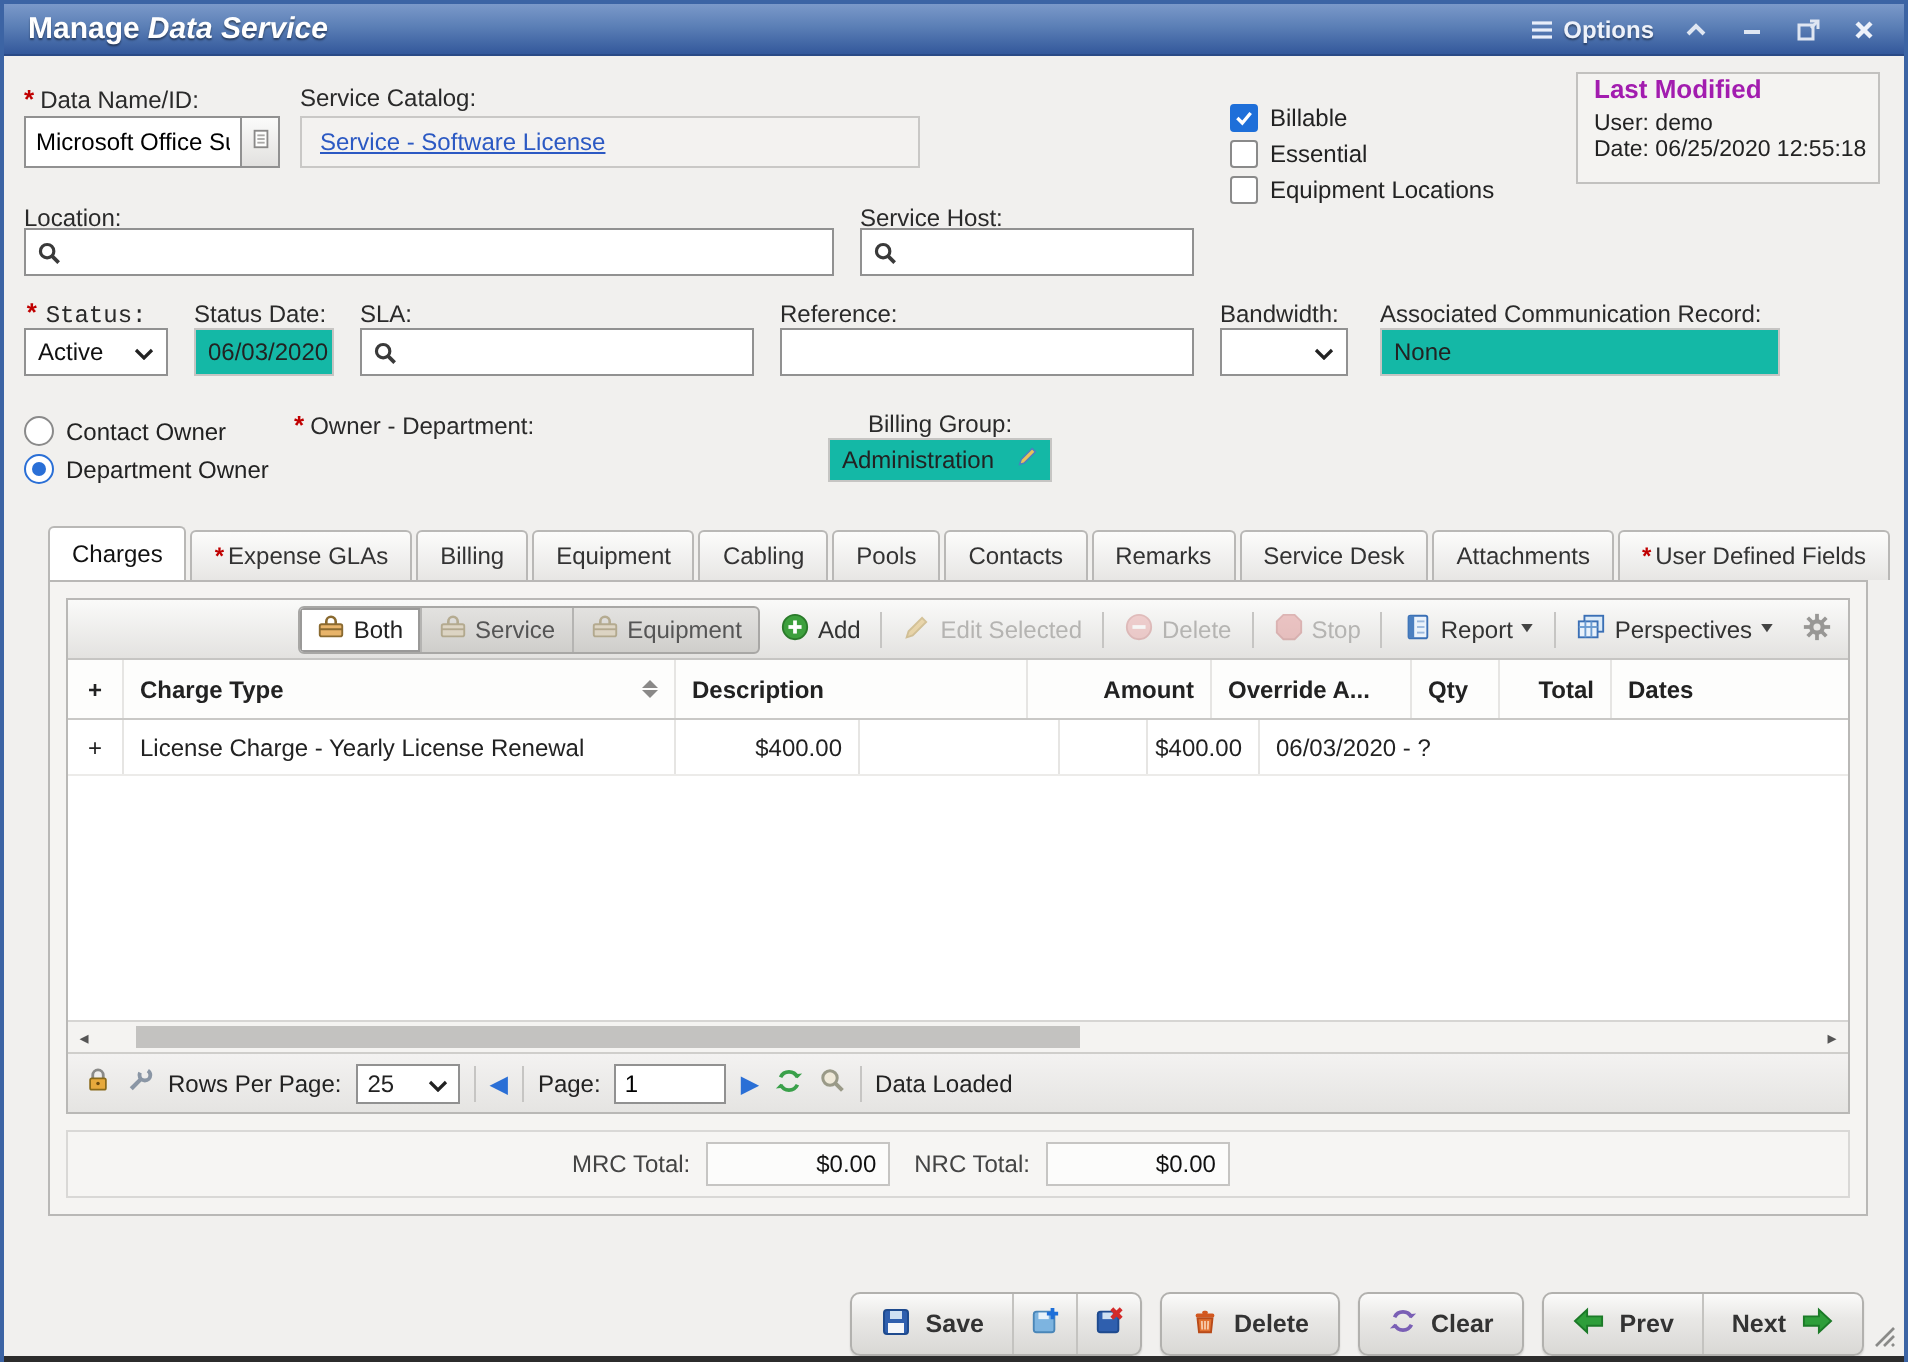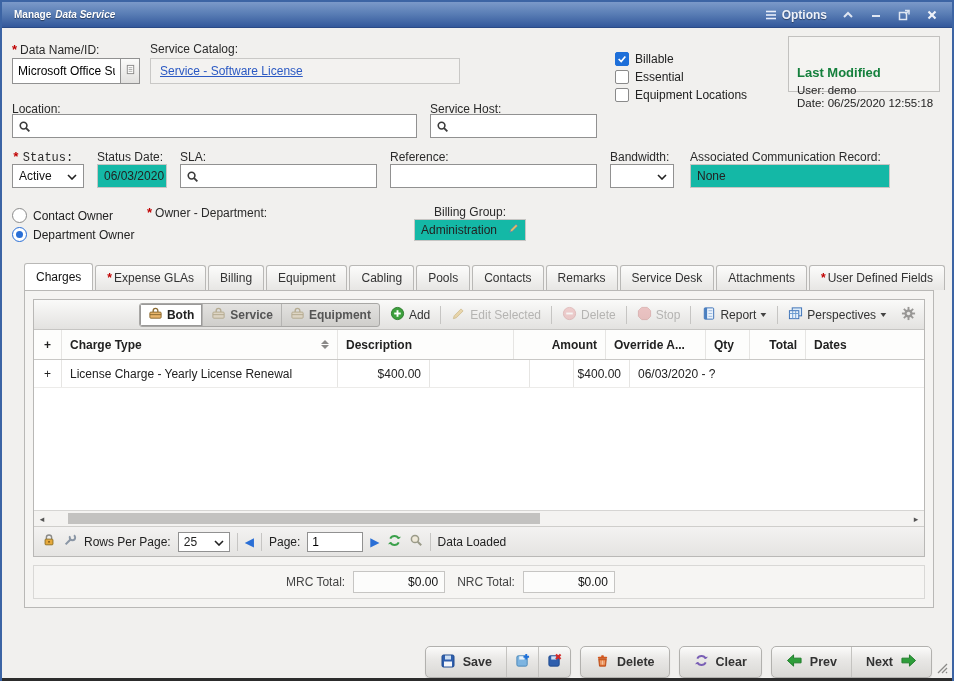--- a/index.html
+++ b/index.html
@@ -5,21 +5,21 @@
   * { box-sizing: border-box; margin: 0; padding: 0; }
   html,body { width: 954px; height: 681px; }
   body { font-family: "Liberation Sans", sans-serif; font-size: 12px; color:#222; background:#e8e8e8; }
   #win { position:relative; width:954px; height:681px; background:#f1f0ee; border:2px solid #3c64a4; border-bottom:none; overflow:hidden; }
   #bottom-edge { position:absolute; left:0; right:0; bottom:0; height:3px; background:#2c2c2c; }
 
   
   #titlebar { position:absolute; left:0; top:0; right:0; height:26px;
     background:linear-gradient(#7b99c9, #5b7fb6 45%, #33589b); border-bottom:1px solid #2a4a86;
     display:flex; align-items:center; color:#fff; }
-  #title { margin-left:12px; font-size:10px; font-weight:bold; text-shadow:0 1px 1px rgba(0,0,0,.45); }
+  #title { margin-left:12px; font-size:15px; font-weight:bold; text-shadow:0 1px 1px rgba(0,0,0,.45); }
   #title .em { font-style:italic; margin-left:4px; }
   #tb-right { margin-left:auto; display:flex; align-items:center; gap:4px; padding-right:8px; }
   .tb-btn { display:flex; align-items:center; gap:4px; color:#eef2fa; font-weight:bold; font-size:12px; padding:2px 5px; cursor:default; text-shadow:0 1px 1px rgba(0,0,0,.4); }
   .tb-ico { width:14px; height:14px; display:inline-block; }
 
   
   .lbl { position:absolute; font-size:12px; color:#2a2a2a; white-space:nowrap; }
   .req { color:#c00000; font-weight:bold; margin-right:3px; font-size:13px; }
 
   
@@ -44,36 +44,36 @@
   .cb { width:14px; height:14px; border:1px solid #8a8a8a; background:#fff; border-radius:2px; display:flex; align-items:center; justify-content:center; }
   .cb svg { display:none; }
   .cb.on { background:#1e6fd9; border-color:#1e6fd9; }
   .cb.on svg { display:block; }
   .radio { width:15px; height:15px; border:1px solid #8a8a8a; border-radius:50%; background:#fff; position:relative; }
   .radio.on { border-color:#2a6fd6; }
   .radio.on::after { content:""; position:absolute; left:3px; top:3px; width:7px; height:7px; border-radius:50%; background:#2a6fd6; }
 
   
   #lastmod { position:absolute; left:786px; top:34px; width:152px; height:56px; border:1px solid #c2c1bf; background:#f4f3f1; padding:3px 8px 0 8px; }
-  #lastmod .gtitle { position:relative; top:-3px; font-weight:bold; font-size:13px; color:#15803d;margin-top:28px; }
+  #lastmod .gtitle { position:relative; top:-3px; font-weight:bold; font-size:13px; color:#a21caf; }
   #lastmod .gline { font-size:11.5px; color:#222; margin-top:1px; white-space:nowrap; }
 
   
   #tabpanel { position:absolute; left:22px; top:262px; width:910px; height:344px; }
   #tabbar { position:absolute; left:0; top:0; right:0; height:26px; display:flex; align-items:flex-end; z-index:2; }
   .tab { height:25px; display:flex; align-items:center; padding:0 11px; margin-right:2px; background:linear-gradient(#fcfcfb,#e7e6e4); border:1px solid #b9b8b6; border-bottom:none; border-radius:3px 3px 0 0; font-size:12px; color:#333; white-space:nowrap; cursor:default; }
   .tab.on { background:#fff; height:27px; position:relative; z-index:3; color:#111; }
   .tab .req { font-size:12px; margin-right:2px; }
   #panelbody { position:absolute; left:0; top:26px; right:0; bottom:0; background:#f5f4f2; border:1px solid #b9b8b6; }
 
   
   #gridbox { position:absolute; left:8px; top:8px; width:892px; height:258px; border:1px solid #b9b8b6; background:#fff; display:flex; flex-direction:column; }
   #gridtoolbar { height:30px; flex:0 0 30px; background:linear-gradient(#fafaf9,#e3e2e0); border-bottom:1px solid #c6c5c3; display:flex; align-items:center; justify-content:flex-end; gap:6px; padding-right:8px; }
   #segmented { display:flex; align-items:stretch; height:24px; border:1px solid #a8a7a5; border-radius:3px; background:linear-gradient(#e3e2e0,#cfcecb); overflow:hidden; }
-  .seg { display:flex; align-items:center; gap:4px; padding:0 8px; font-size:12px; color:#555; border-right:1px solid #b5b4b2;font-weight:bold; }
+  .seg { display:flex; align-items:center; gap:4px; padding:0 8px; font-size:12px; color:#555; border-right:1px solid #b5b4b2; }
   .seg:last-child { border-right:none; }
   .seg.on { background:#fff; color:#222; box-shadow:inset 0 0 0 1px #9a9998; }
   .tbtn { display:flex; align-items:center; gap:4px; font-size:12px; color:#333; padding:2px 4px; white-space:nowrap; }
   .tbtn.disabled { color:#b5b4b2; }
   .tbtn.disabled svg { opacity:.45; }
   .tsep { width:1px; height:18px; background:#c6c5c3; }
   .tbtn .caret { font-size:7px; color:#444; }
 
   
   #gridhead { height:30px; flex:0 0 30px; display:flex; background:#fdfdfc; border-bottom:1px solid #c9c8c6; font-weight:bold; font-size:12px; align-items:center; }

